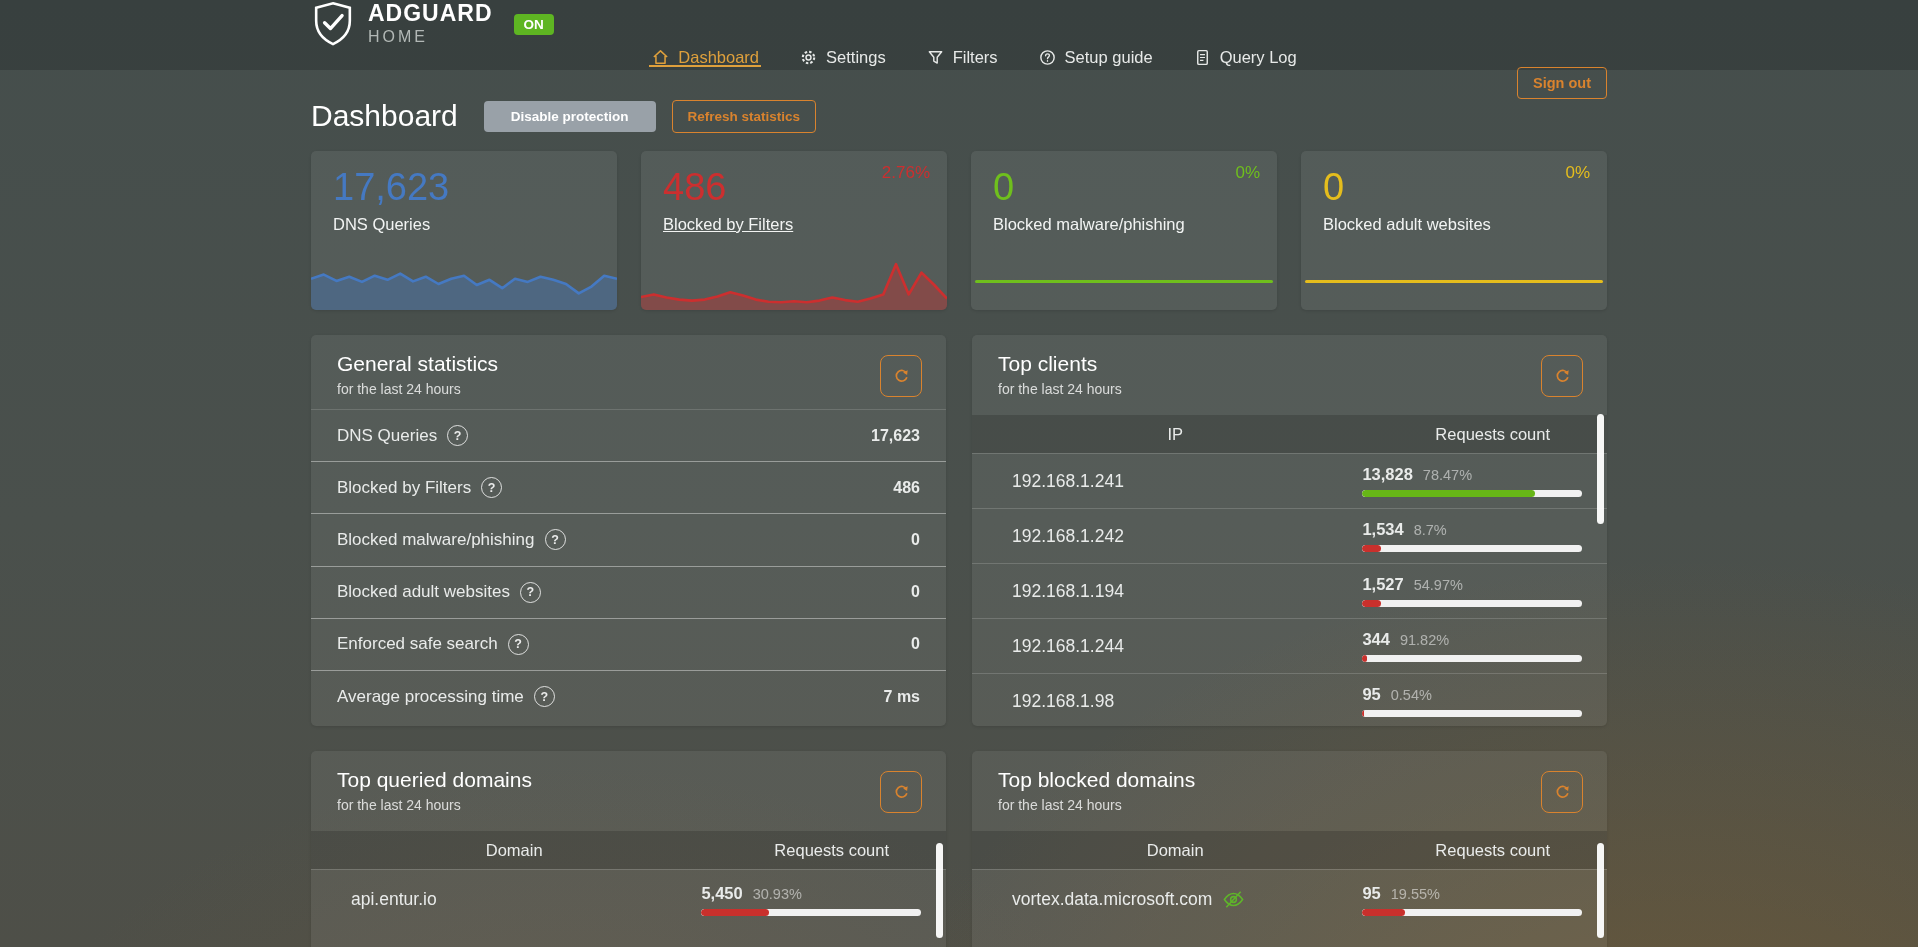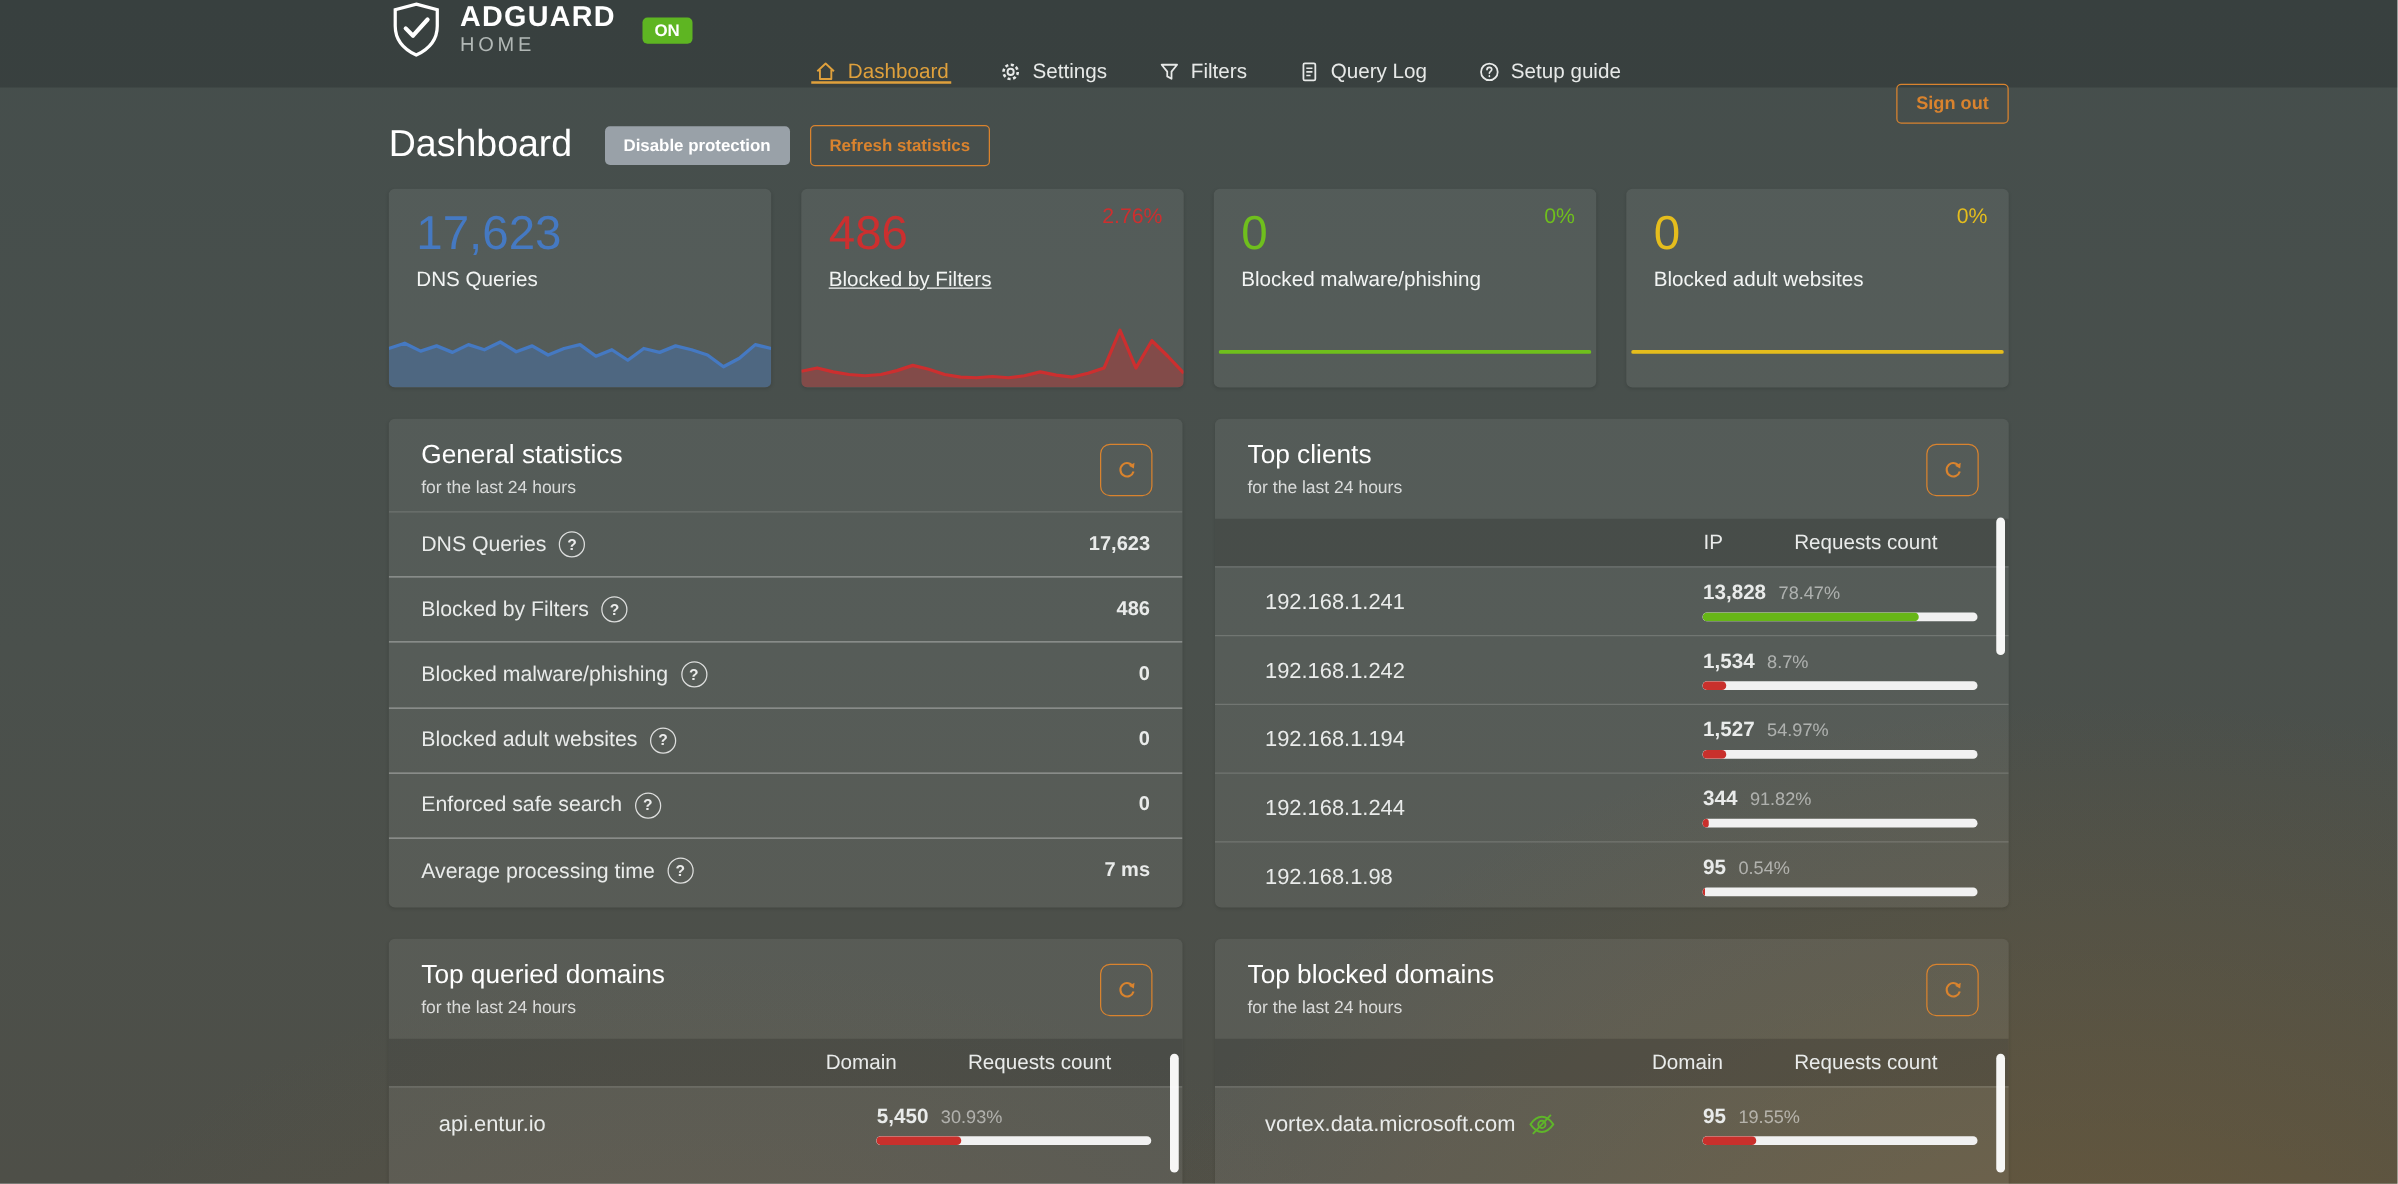--- a/index.html
+++ b/index.html
@@ -25,21 +25,21 @@
   .menu { flex:1; display:flex; justify-content:center; gap:40px; padding-left:30px; }
   .menu-item { display:flex; align-items:center; gap:8px; color:#e7e9e8; font-size:16.5px; position:relative; cursor:pointer; text-decoration:none; }
   .menu-item svg { width:19px; height:19px; }
   .menu-item.active { color:#dfa03c; }
   .menu-item.active::after { content:""; position:absolute; left:-2px; right:-2px; bottom:0; height:2px; background:#dfa03c; }
   .signout { align-self:center; margin-left:auto; background:transparent; border:1px solid #d9832e; color:#d9832e; font-size:14.5px; font-weight:700; padding:7px 15px; border-radius:4px; cursor:pointer; font-family:inherit; }
 
   
   .page-header { display:flex; align-items:center; gap:16px; margin-top:29px; }
   h1 { font-size:30px; font-weight:400; color:#fff; margin-right:10px; }
-  .btn-gray { background:#99a1a8; border:none; color:#fff; font-weight:700; font-size:13.5px; padding:8px 15px; border-radius:4px; cursor:pointer; font-family:inherit; }
+  .btn-gray { background:#99a1a8; border:none; color:#fff; font-weight:700; font-size:13.5px; padding:8px 27px; border-radius:4px; cursor:pointer; font-family:inherit; }
   .btn-outline { background:transparent; border:1px solid #d9832e; color:#d9832e; font-weight:700; font-size:13.5px; padding:8px 15px; border-radius:4px; cursor:pointer; font-family:inherit; }
 
   
   .cards { display:grid; grid-template-columns:repeat(4,1fr); gap:24px; margin-top:18px; }
   .card { position:relative; height:159px; background:rgba(255,255,255,.075); border-radius:5px; padding:15px 22px; overflow:hidden; box-shadow:0 1px 3px rgba(0,0,0,.12); }
   .card-value { font-size:38px; line-height:1.12; font-weight:400; }
   .card-label { font-size:16.5px; color:#f2f4f3; margin-top:6px; }
   .card-label a { color:#f2f4f3; }
   .card-pct { position:absolute; top:12px; right:17px; font-size:17px; }
   .spark { position:absolute; left:0; right:0; bottom:0; width:100%; height:52px; display:block; }
@@ -57,21 +57,21 @@
   .refresh-btn svg { width:17px; height:17px; }
 
   .stat-row { display:flex; justify-content:space-between; align-items:center; height:52.2px; padding:0 26px; border-top:1px solid rgba(255,255,255,.40); }
   .stat-row:first-child { border-top-color:rgba(255,255,255,.14); }
   .stat-label-wrap { display:flex; align-items:center; font-size:17px; }
   .stat-value { font-weight:700; font-size:16px; }
   .qmark { display:inline-flex; align-items:center; justify-content:center; width:21px; height:21px; margin-left:10px; border:1.5px solid rgba(255,255,255,.8); border-radius:50%; color:rgba(255,255,255,.88); font-size:12.5px; font-weight:700; cursor:pointer; }
   .qmark::before { content:"?"; }
 
   .table-head { display:flex; align-items:center; height:38px; background:rgba(0,0,0,.16); font-size:16.5px; margin-top:6px; }
-  .th1 { width:64%; text-align:right; }
+  .th1 { width:64%; text-align:center; }
   .th2 { width:36%; text-align:center; }
   .trow { display:flex; align-items:center; border-top:1px solid rgba(255,255,255,.16); padding-right:25px; }
   .trow:first-of-type { border-top:none; }
   .trow.h55 { height:55px; } .trow.h60 { height:60px; }
   .td1 { width:64%; padding-left:40px; font-size:17.5px; display:flex; align-items:center; gap:10px; }
   .td2 { flex:1;text-align:center; }
   .cnt-line { display:flex; align-items:baseline; gap:10px; }
   .cnt { font-weight:700; font-size:16.5px; }
   .pct { font-size:14.5px; color:rgba(255,255,255,.52); }
   .track { margin-top:6px; height:7px; border-radius:4px; background:#f1f1f1; overflow:hidden; width:100%; }
@@ -111,31 +111,31 @@
         <span>Settings</span>
       </a>
       <a class="menu-item">
         <svg viewBox="0 0 20 20">
             <path d="M3.5 4 H16.5 L11.8 9.8 V15.8 L8.2 13.8 V9.8 Z" fill="none" stroke="currentColor" stroke-width="1.5" stroke-linejoin="round"></path>
           </svg>
         <span>Filters</span>
       </a>
       <a class="menu-item">
         <svg viewBox="0 0 20 20">
+            <circle cx="10" cy="10" r="7" fill="none" stroke="currentColor" stroke-width="1.5"></circle>
+            <path d="M8 8.2 C8 6.8 9 6.2 10 6.2 C11.2 6.2 12 7 12 8 C12 9.6 10 9.6 10 11.2 M10 13.4 V13.9" fill="none" stroke="currentColor" stroke-width="1.4" stroke-linecap="round"></path>
+          </svg>
+        <span>Setup guide</span>
+      </a>
+      <a class="menu-item">
+        <svg viewBox="0 0 20 20">
             <rect x="5" y="2.8" width="10" height="14.4" rx="1.2" fill="none" stroke="currentColor" stroke-width="1.5"></rect>
             <path d="M7.4 7 H12.6 M7.4 10 H12.6 M7.4 13 H11" stroke="currentColor" stroke-width="1.3"></path>
           </svg>
         <span>Query Log</span>
-      </a>
-      <a class="menu-item">
-        <svg viewBox="0 0 20 20">
-            <circle cx="10" cy="10" r="7" fill="none" stroke="currentColor" stroke-width="1.5"></circle>
-            <path d="M8 8.2 C8 6.8 9 6.2 10 6.2 C11.2 6.2 12 7 12 8 C12 9.6 10 9.6 10 11.2 M10 13.4 V13.9" fill="none" stroke="currentColor" stroke-width="1.4" stroke-linecap="round"></path>
-          </svg>
-        <span>Setup guide</span>
       </a>
     </nav>
 
     <button class="signout">Sign out</button>
   </div>
 </header>
 
 <main class="container">
   <div class="page-header">
     <h1>Dashboard</h1>

